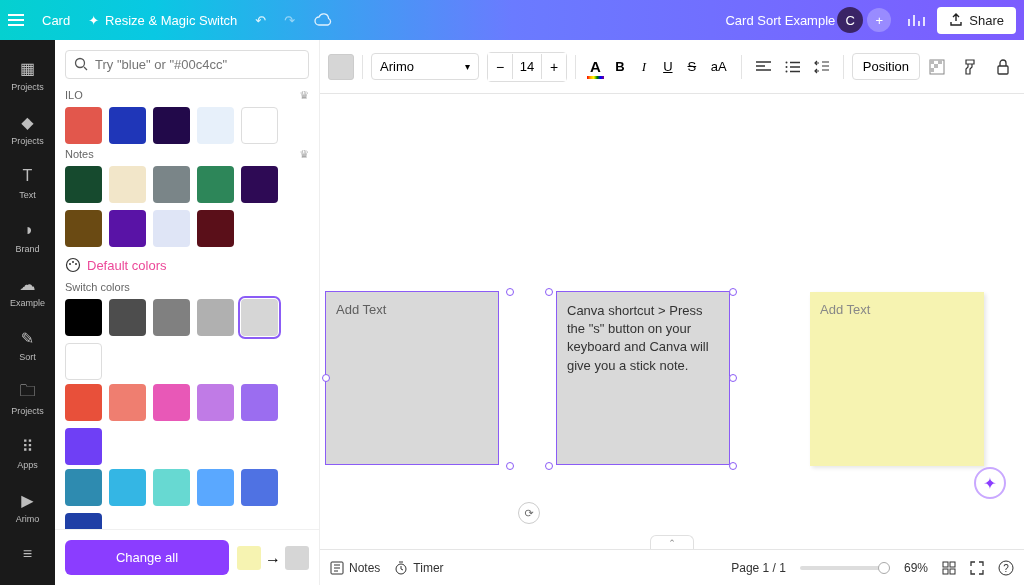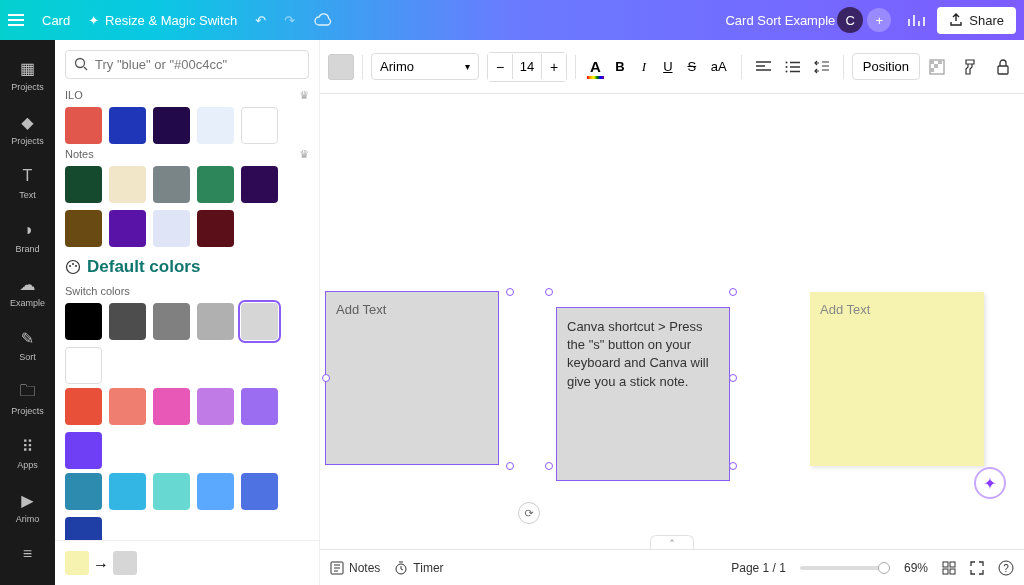--- a/index.html
+++ b/index.html
@@ -18,21 +18,21 @@
 .topbar .share{background:#fff;color:#222;padding:6px 12px;border-radius:4px;display:flex;align-items:flex-start;gap:6px;cursor:pointer;font-weight:400}
 .main{display:flex;height:545px}
 .rail{width:55px;background:#1a1a1a;display:flex;flex-direction:column;align-items:center;padding-top:8px;color:#bdbdbd;font-size:9px}
 .rail .ritem{display:flex;flex-direction:column;align-items:center;gap:4px;padding:10px 0;cursor:pointer;width:100%}
 .rail .ricon{width:20px;height:20px;display:flex;align-items:center;justify-content:center;font-size:16px}
 .panel{width:265px;background:#fff;border-right:1px solid #eee;display:flex;flex-direction:column;position:relative}
 .search{margin:10px 10px 6px;display:flex;align-items:center;border:1px solid #ddd;border-radius:4px;padding:6px 8px}
 .search input{border:none;outline:none;flex:1;font-size:13px;margin-left:6px}
 .plist{flex:1;overflow:hidden;padding:0 10px}
 .glabel{font-size:11px;color:#666;margin:4px 0 6px}
-.glabel.h{display:flex;align-items:center;gap:6px;font-size:17px;color:#0f766e;font-weight:700;margin:10px 0 8px}
+.glabel.h{display:flex;align-items:center;gap:6px;font-size:13px;color:#ec4899;font-weight:400;margin:10px 0 8px}
 .swrow{display:flex;gap:7px;flex-wrap:wrap;margin-bottom:4px}
 .sw{width:37px;height:37px;border-radius:4px;cursor:pointer}
 .sw.sel{outline:2px solid #8b5cf6;outline-offset:1px}
 .sw.wout{border:1px solid #ddd}
 .crown{float:right;font-size:11px;color:#aaa}
 .bottombar{padding:10px;display:flex;align-items:center;gap:8px;border-top:1px solid #f0f0f0}
 .changeall{flex:1;background:#8b3dff;color:#fff;border:none;padding:10px;border-radius:6px;font-size:13px;cursor:pointer}
 .arrowbox{display:flex;align-items:center;gap:4px}
 .minisw{width:24px;height:24px;border-radius:3px}
 .canvas-area{flex:1;display:flex;flex-direction:column}
@@ -205,20 +205,21 @@
           <div class="sw" style="background: rgb(46, 139, 176);"></div>
           <div class="sw" style="background: rgb(52, 182, 228);"></div>
           <div class="sw" style="background: rgb(103, 217, 210);"></div>
           <div class="sw" style="background: rgb(90, 168, 255);"></div>
           <div class="sw" style="background: rgb(79, 114, 227);"></div>
           <div class="sw" style="background: rgb(31, 63, 166);"></div>
         </div>
 
     </div>
     <div class="bottombar">
+      <button class="changeall">Change all</button>
       <div class="arrowbox">
         <div class="minisw" id="fromsw" style="background: rgb(246, 243, 177);"></div>
         <span>→</span>
         <div class="minisw" id="tosw" style="background: rgb(214, 214, 214);"></div>
       </div>
     </div>
   </div>
 
   <div class="canvas-area">
     <div class="toolbar">
@@ -282,21 +283,21 @@
               <path d="M4 7V4a3 3 0 016 0v3" stroke="#333" fill="none" stroke-width="1.3"></path>
             </svg>
           </div>
       </div>
     </div>
 
     <div class="canvas">
       <div class="card sel" style="left:6px;top:198px">
         <span>Add Text</span>
       </div>
-      <div class="card sel" style="left:237px;top:214px">
+      <div class="card sel" style="left:237px;top:198px">
         <span style="color:#333;line-height:1.4">Canva shortcut &gt; Press the "s" button on your keyboard and Canva will give you a stick note.</span>
       </div>
       <div class="hnd" style="left:2px;top:280px"></div>
       <div class="hnd" style="left:409px;top:280px"></div>
       <div class="hnd" style="left:186px;top:194px"></div>
       <div class="hnd" style="left:225px;top:194px"></div>
       <div class="hnd" style="left:186px;top:368px"></div>
       <div class="hnd" style="left:225px;top:368px"></div>
       <div class="hnd" style="left:409px;top:194px"></div>
       <div class="hnd" style="left:409px;top:368px"></div>

